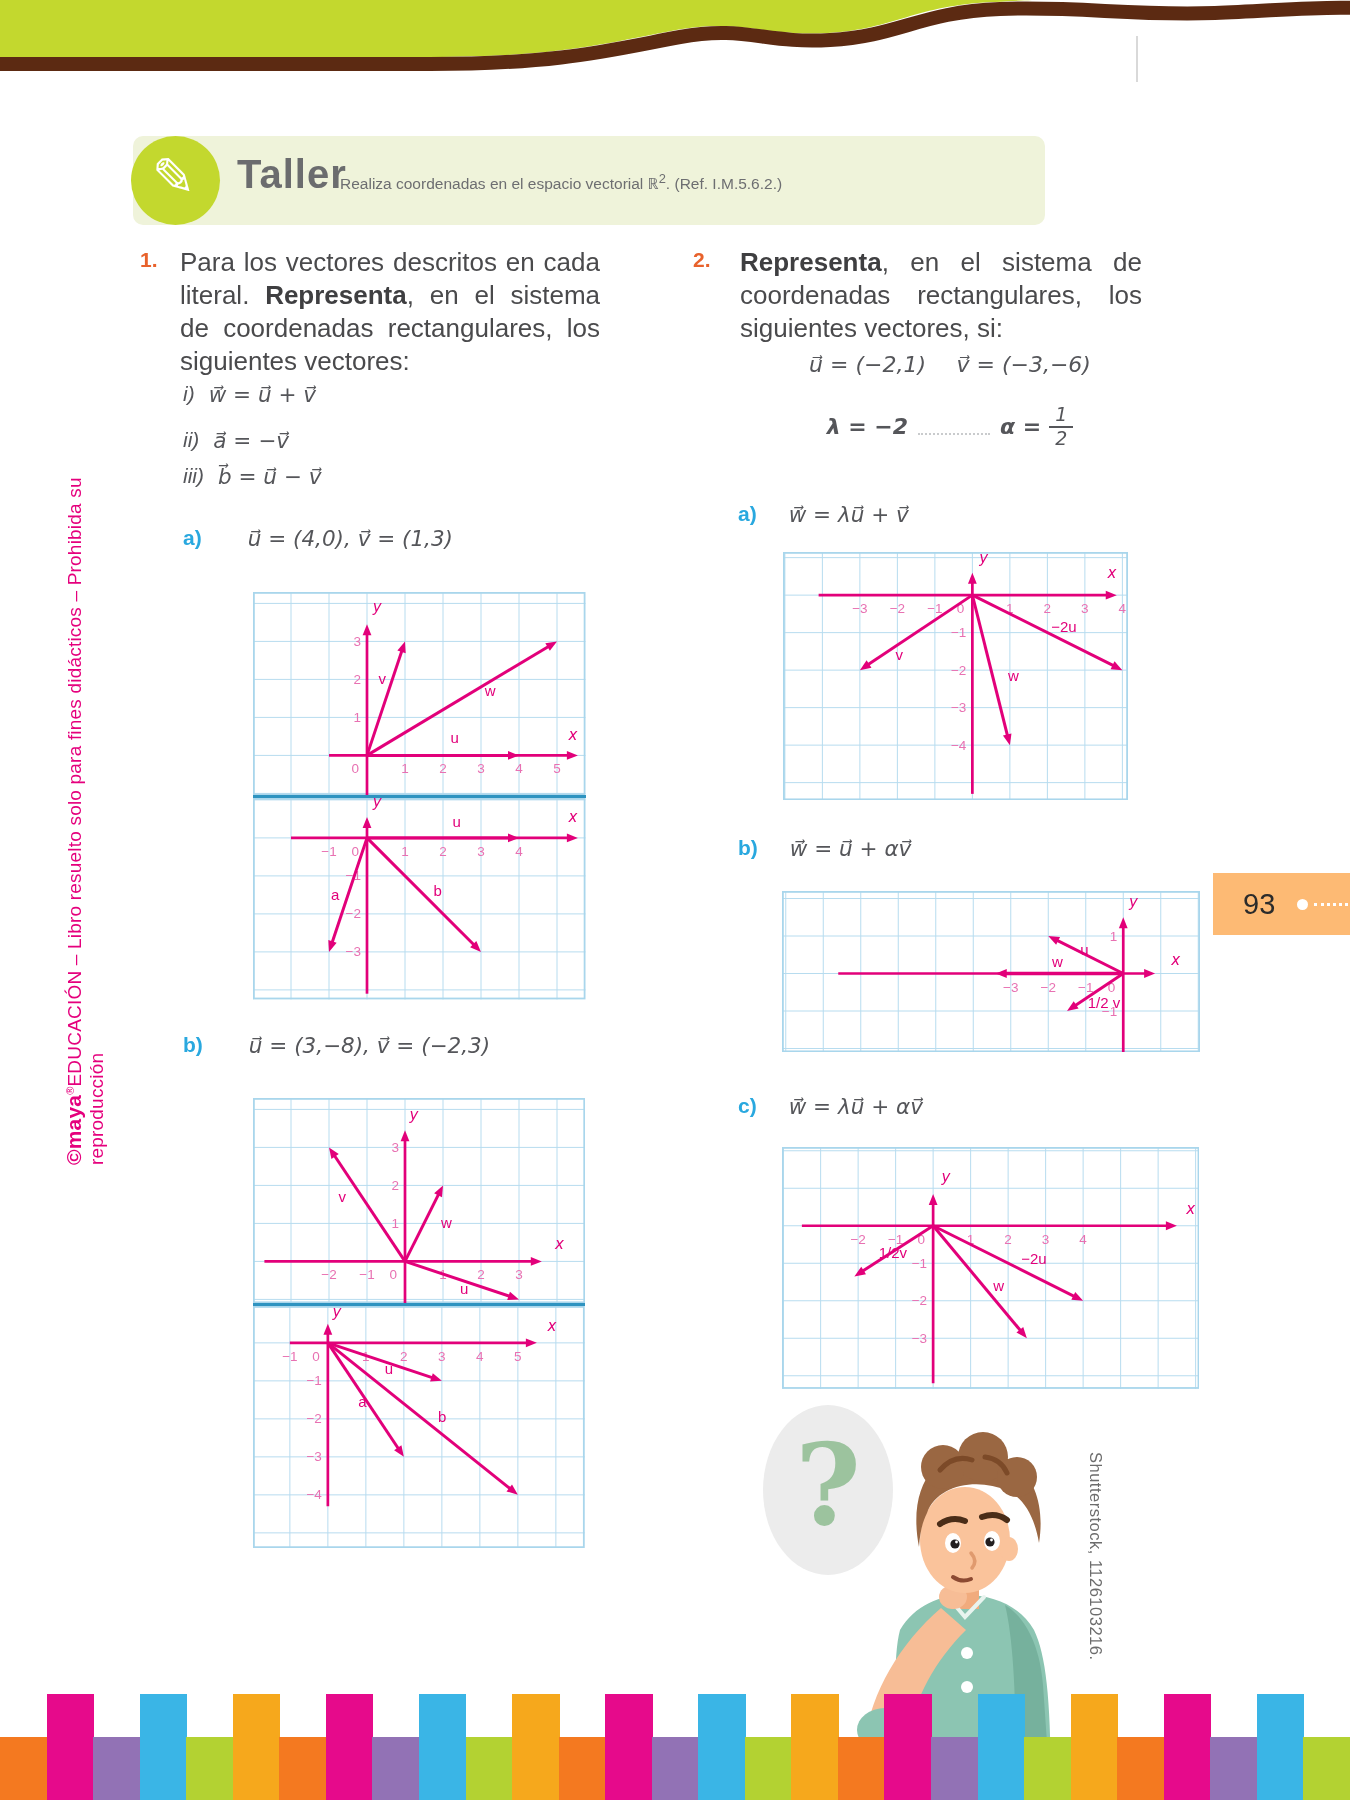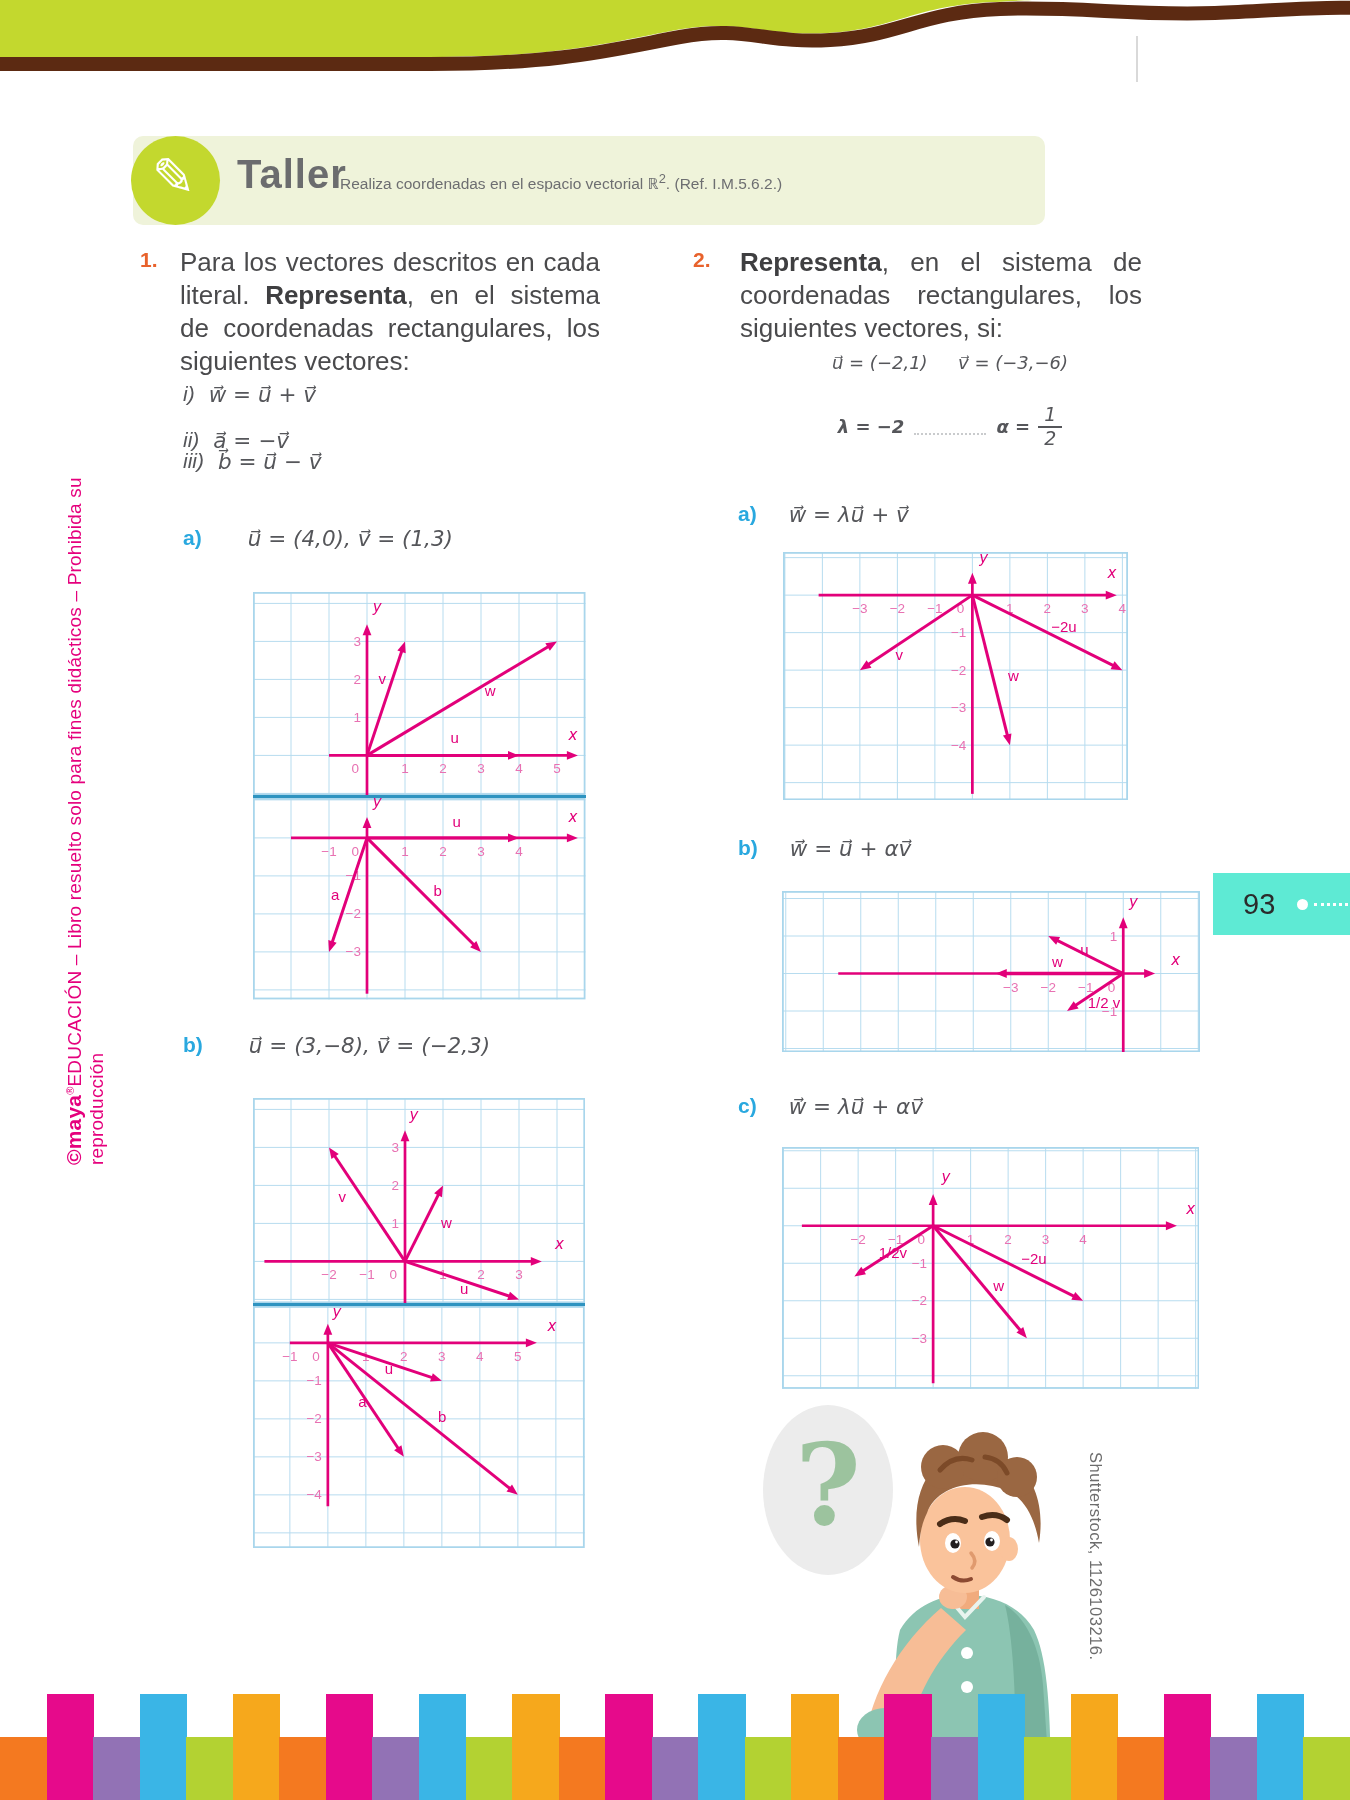--- a/index.html
+++ b/index.html
@@ -13,21 +13,21 @@
   .pencil{color:#ffffff;font-size:52px;line-height:1;transform:translate(-2px,-4px);}
   .taller-title{position:absolute;left:104px;top:16px;font-size:40px;font-weight:600;color:#6b6c6e;letter-spacing:1px;}
   .taller-desc{position:absolute;left:207px;top:35px;font-size:15.5px;color:#6d6e71;}
   
   .num{color:#e8622c;font-weight:bold;font-size:21px;}
   .intro{font-size:26px;line-height:33px;color:#4a4a4c;text-align:justify;}
   .intro b{color:#3f3f41;}
   .roman{font-style:italic;color:#55565a;font-size:21px;margin-right:14px;}
   .letter{color:#29a8df;font-weight:bold;font-size:21px;}
   .formula{font-style:italic;color:#55565a;font-size:21.5px;font-family:"DejaVu Sans",sans-serif;text-align:center;}
-  .given{font-style:italic;color:#55565a;font-size:18px;font-family:"DejaVu Sans",sans-serif;}
+  .given{font-style:italic;color:#55565a;font-size:22px;font-family:"DejaVu Sans",sans-serif;}
   .frac{display:inline-block;text-align:center;vertical-align:middle;font-style:italic;color:#55565a;
         font-family:"DejaVu Sans",sans-serif;font-size:19px;line-height:1.15;}
   .frac .fn{display:block;border-bottom:2px solid #55565a;padding:0 6px;}
   .dotlead{display:inline-block;width:72px;border-bottom:2.5px dotted #c9cbcd;height:14px;margin:0 10px;}
   
   .gbox{position:absolute;}
   .gdiv{height:3px;background:#2e93c0;width:100%;}
   svg.graph{display:block;}
   .gridln{stroke:#b7dcef;stroke-width:1;}
   .gbord{fill:none;stroke:#a9d6ec;stroke-width:1.8;}
@@ -37,21 +37,21 @@
   .ah{fill:#e2007a;stroke:none;}
   .tick{fill:#e871b2;font-size:13.5px;font-family:"Liberation Sans",sans-serif;}
   .vlab{fill:#e2007a;font-size:15px;font-family:"Liberation Sans",sans-serif;}
   .alab{fill:#e2007a;font-size:15px;font-style:italic;font-family:"DejaVu Sans",sans-serif;}
   
   .sidebar{position:absolute;left:62px;top:1165px;width:770px;transform:rotate(-90deg);transform-origin:top left;
            color:#e5007d;font-size:19px;letter-spacing:.2px;}
   .sidebar b{font-size:21px;}
   .credit{position:absolute;left:1105px;top:1452px;width:236px;transform:rotate(90deg);transform-origin:top left;
           color:#6c6c6c;font-size:16.5px;letter-spacing:.5px;}
-  .badge{position:absolute;left:1213px;top:873px;width:137px;height:62px;background:#5eead4;
+  .badge{position:absolute;left:1213px;top:873px;width:137px;height:62px;background:#fdba74;
          display:flex;align-items:center;}
   .badge .pn{font-size:29px;color:#2b2b2b;margin-left:30px;}
   .badge .dot{width:11px;height:11px;border-radius:50%;background:#ffffff;margin-left:22px;}
   .badge .dots{flex:1;border-top:3px dotted #ffffff;margin:0 2px 0 6px;}
   
   .qmark{position:absolute;left:763px;top:1405px;width:130px;height:170px;border-radius:50%;background:#ececec;
          display:flex;align-items:center;justify-content:center;}
   .qmark span{font-family:"DejaVu Serif",serif;font-weight:bold;font-size:112px;color:#9cc39e;transform:translateY(-6px);}
   .row{position:absolute;display:flex;align-items:flex-start;}
 </style>
@@ -80,21 +80,21 @@
   </div>
 
   <div class="row" style="left:183px;top:382px">
     <span class="roman">i)</span>
     <span class="formula">w⃗ = u⃗ + v⃗</span>
   </div>
   <div class="row" style="left:183px;top:428px">
     <span class="roman">ii)</span>
     <span class="formula">a⃗ = −v⃗</span>
   </div>
-  <div class="row" style="left:183px;top:449px">
+  <div class="row" style="left:183px;top:464px">
     <span class="roman">iii)</span>
     <span class="formula">b⃗ = u⃗ − v⃗</span>
   </div>
 
   <div class="row" style="left:183px;top:526px">
     <span class="letter" style="margin-right:46px">a)</span>
     <span class="formula">u⃗ = (4,0), v⃗ = (1,3)</span>
   </div>
 
   <div class="gbox" style="left:253px;top:592px">

